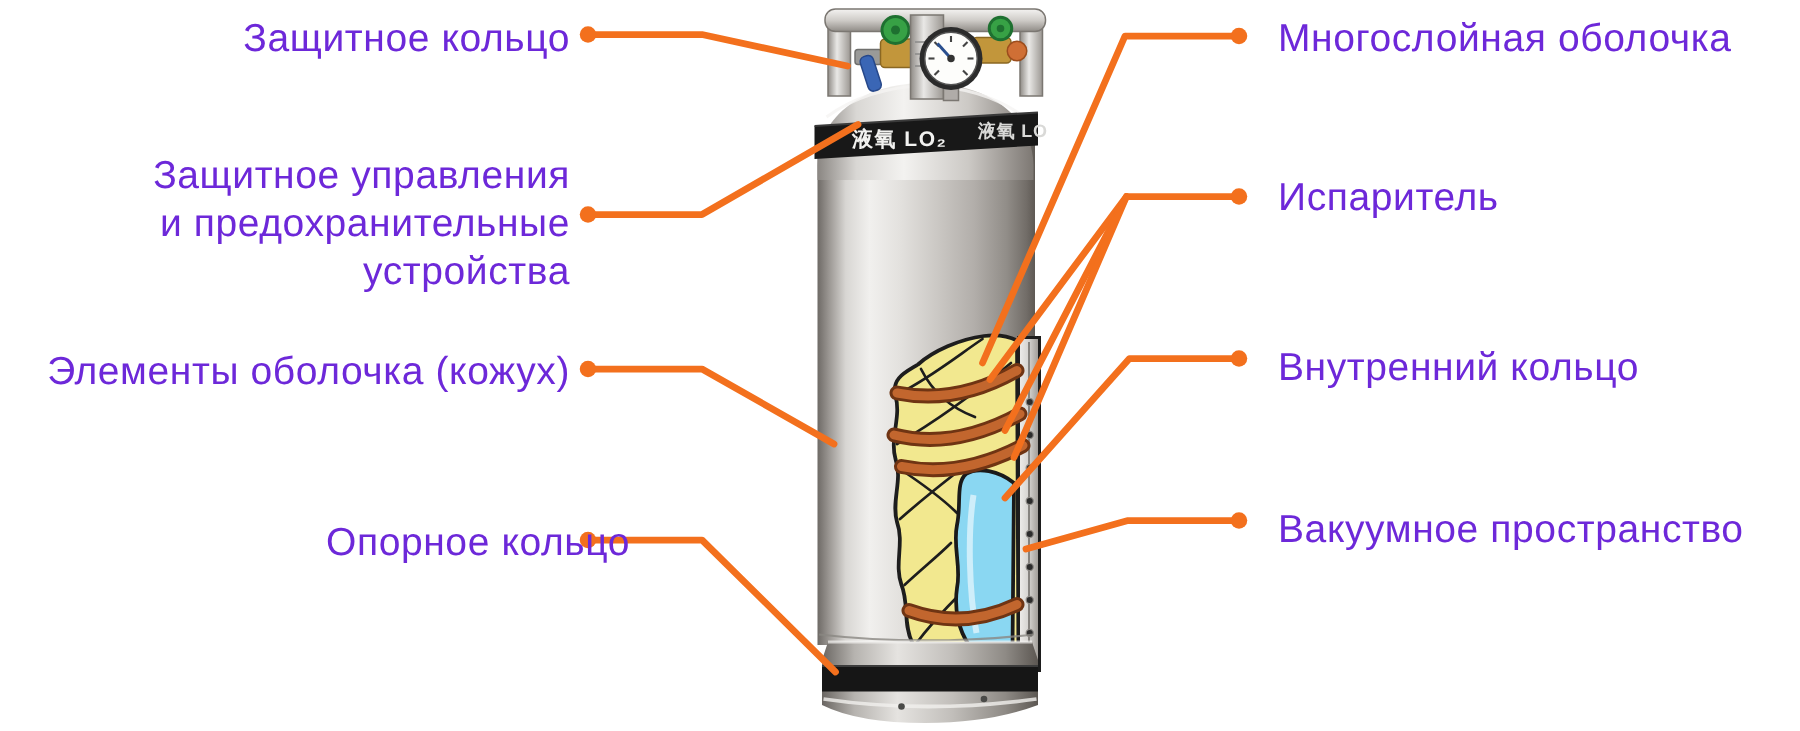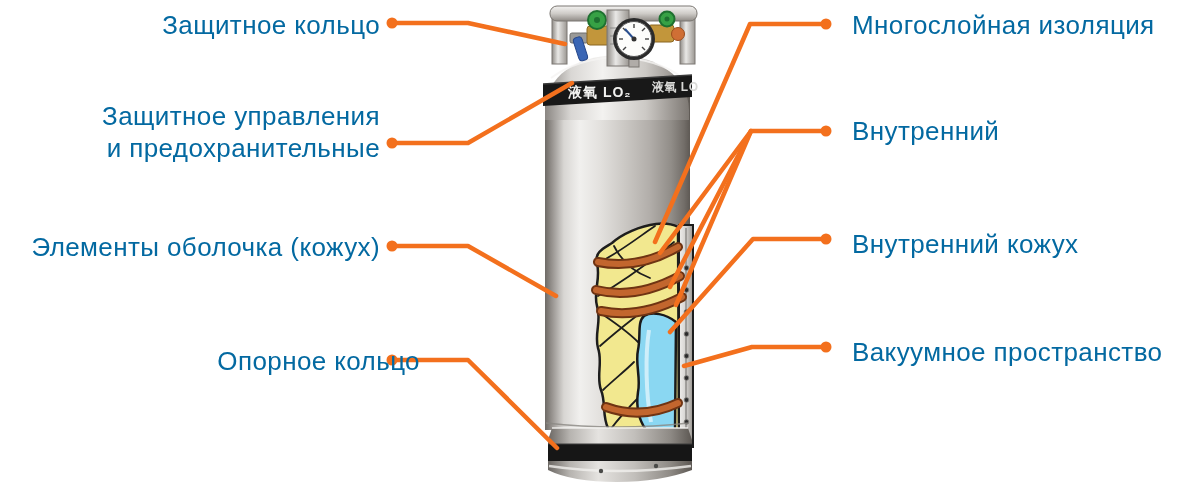--- a/index.html
+++ b/index.html
@@ -6,21 +6,21 @@
   .stage{
     position:relative;
     width:1200px;height:487px;
     background:#ffffff;
     font-family:"Liberation Sans", sans-serif;
     overflow:hidden;
   }
   .stage svg.art{position:absolute;left:0;top:0;}
   .callout-label{
     position:absolute;
-    color:#0369a1;
+    color:#6d28d9;
     font-size:26px;
     line-height:32px;
     letter-spacing:.4px;
     white-space:nowrap;
     user-select:none;
   }
   .callout-label.left{ text-align:right; width:380px; left:0; }
   .callout-label.right{ text-align:left; left:852px; }
   .callout-label .ln{display:block;}
 </style>
@@ -223,27 +223,28 @@
       <circle cx="826" cy="239" r="5.5"></circle>
       <circle cx="826" cy="347" r="5.5"></circle>
     </g>
   </svg>
 
   <div class="callout-label left" style="top:9px;">Защитное кольцо</div>
 
   <div class="callout-label left" style="top:100px;">
     <span class="ln">Защитное управления</span>
     <span class="ln">и предохранительные</span>
+    <span class="ln">устройства</span>
   </div>
 
   <div class="callout-label left" style="top:231px;">Элементы оболочка (кожух)</div>
 
   <div class="callout-label left" style="top:345px;padding-left:40px;">Опорное кольцо</div>
 
-  <div class="callout-label right" style="top:9px;">Многослойная изоляция</div>
-
-  <div class="callout-label right" style="top:115px;">Внутренний</div>
-
-  <div class="callout-label right" style="top:228px;">Внутренний кожух</div>
+  <div class="callout-label right" style="top:9px;">Многослойная оболочка</div>
+
+  <div class="callout-label right" style="top:115px;">Испаритель</div>
+
+  <div class="callout-label right" style="top:228px;">Внутренний кольцо</div>
 
   <div class="callout-label right" style="top:336px;">Вакуумное пространство</div>
 
 </div>
 
 </body></html>

